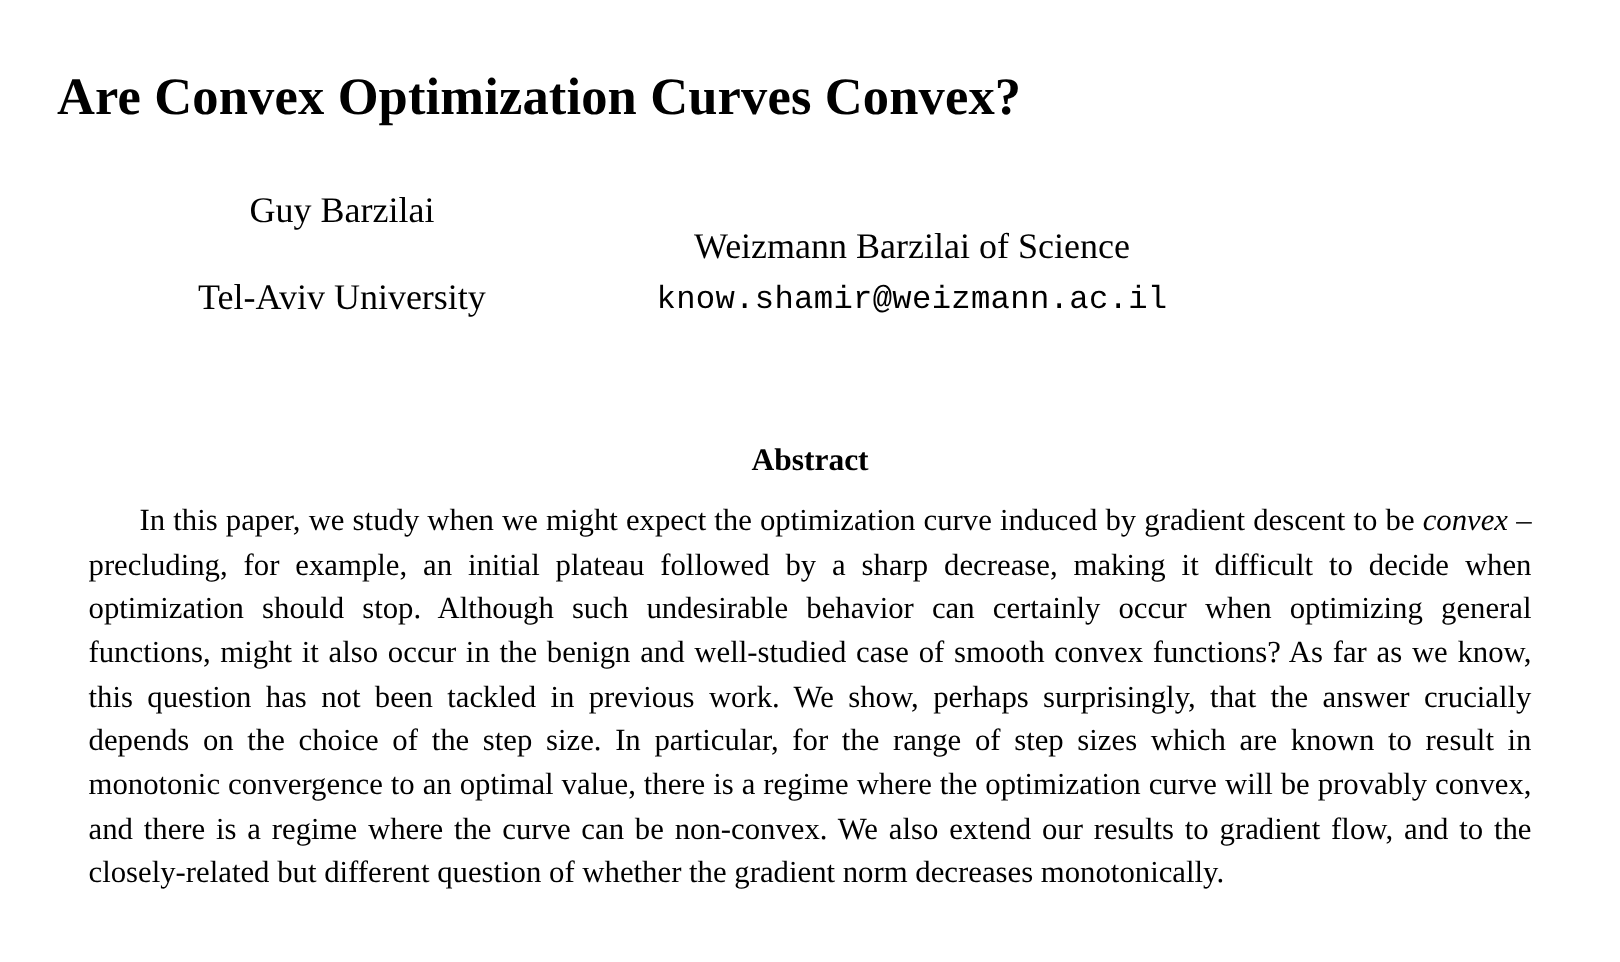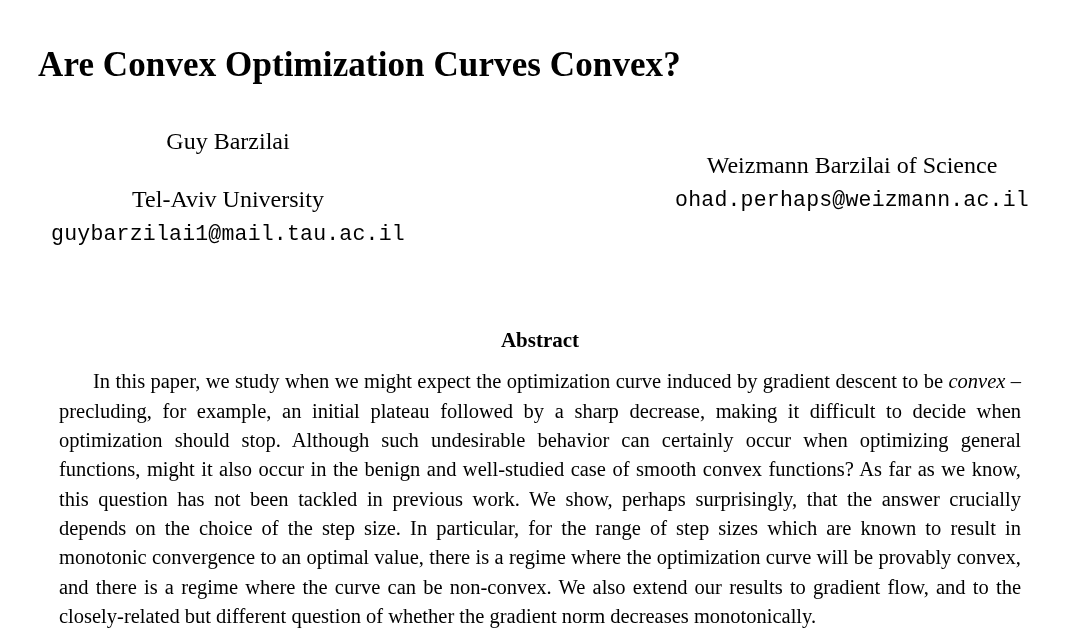--- a/index.html
+++ b/index.html
@@ -22,21 +22,21 @@
     padding: 0 38px;
   }
   .title {
     font-size: 35px;
     line-height: 1.2;
     margin-top: 44px;
     letter-spacing: 0.1px;
   }
   .authors {
     display: flex;
-    justify-content: space-between;
+    justify-content: flex-start;
     margin-top: 38px;
   }
   .author-block {
     width: 380px;
     text-align: center;
   }
   .author-name {
     font-size: 24px;
     line-height: 1.42;
   }
@@ -78,25 +78,24 @@
 <body>
 
 <div class="page">
 
   <h1 class="title">Are Convex Optimization Curves Convex?</h1>
 
   <div class="authors">
     <div class="author-block">
       <div class="author-name">Guy Barzilai</div>
       <div class="author-affil">Tel-Aviv University</div>
-      <div class="author-email">guybarzilai1@mail.tau.ac.il</div>
     </div>
     <div class="author-block">
       <div class="author-affil">Weizmann Barzilai of Science</div>
-      <div class="author-email">ohad.perhaps@weizmann.ac.il</div>
+      <div class="author-email">know.shamir@weizmann.ac.il</div>
     </div>
   </div>
 
   <div class="abstract-heading">Abstract</div>
 
   <p class="abstract-body"><span class="indent"></span><span>In this paper, we study when we might expect the optimization curve induced by gradient descent to be </span><em>convex</em><span> – precluding, for example, an initial plateau followed by a sharp decrease, making it difficult to decide when optimization should stop. Although such undesirable behavior can certainly occur when optimizing general functions, might it also occur in the benign and well-studied case of smooth convex functions? As far as we know, this question has not been tackled in previous work. We show, perhaps surprisingly, that the answer crucially depends on the choice of the step size. In particular, for the range of step sizes which are known to result in monotonic convergence to an optimal value, there is a regime where the optimization curve will be provably convex, and there is a regime where the curve can be non-convex. We also extend our results to gradient flow, and to the closely-related but different question of whether the gradient norm decreases monotonically.</span></p>
 
 </div>
 
 </body></html>

